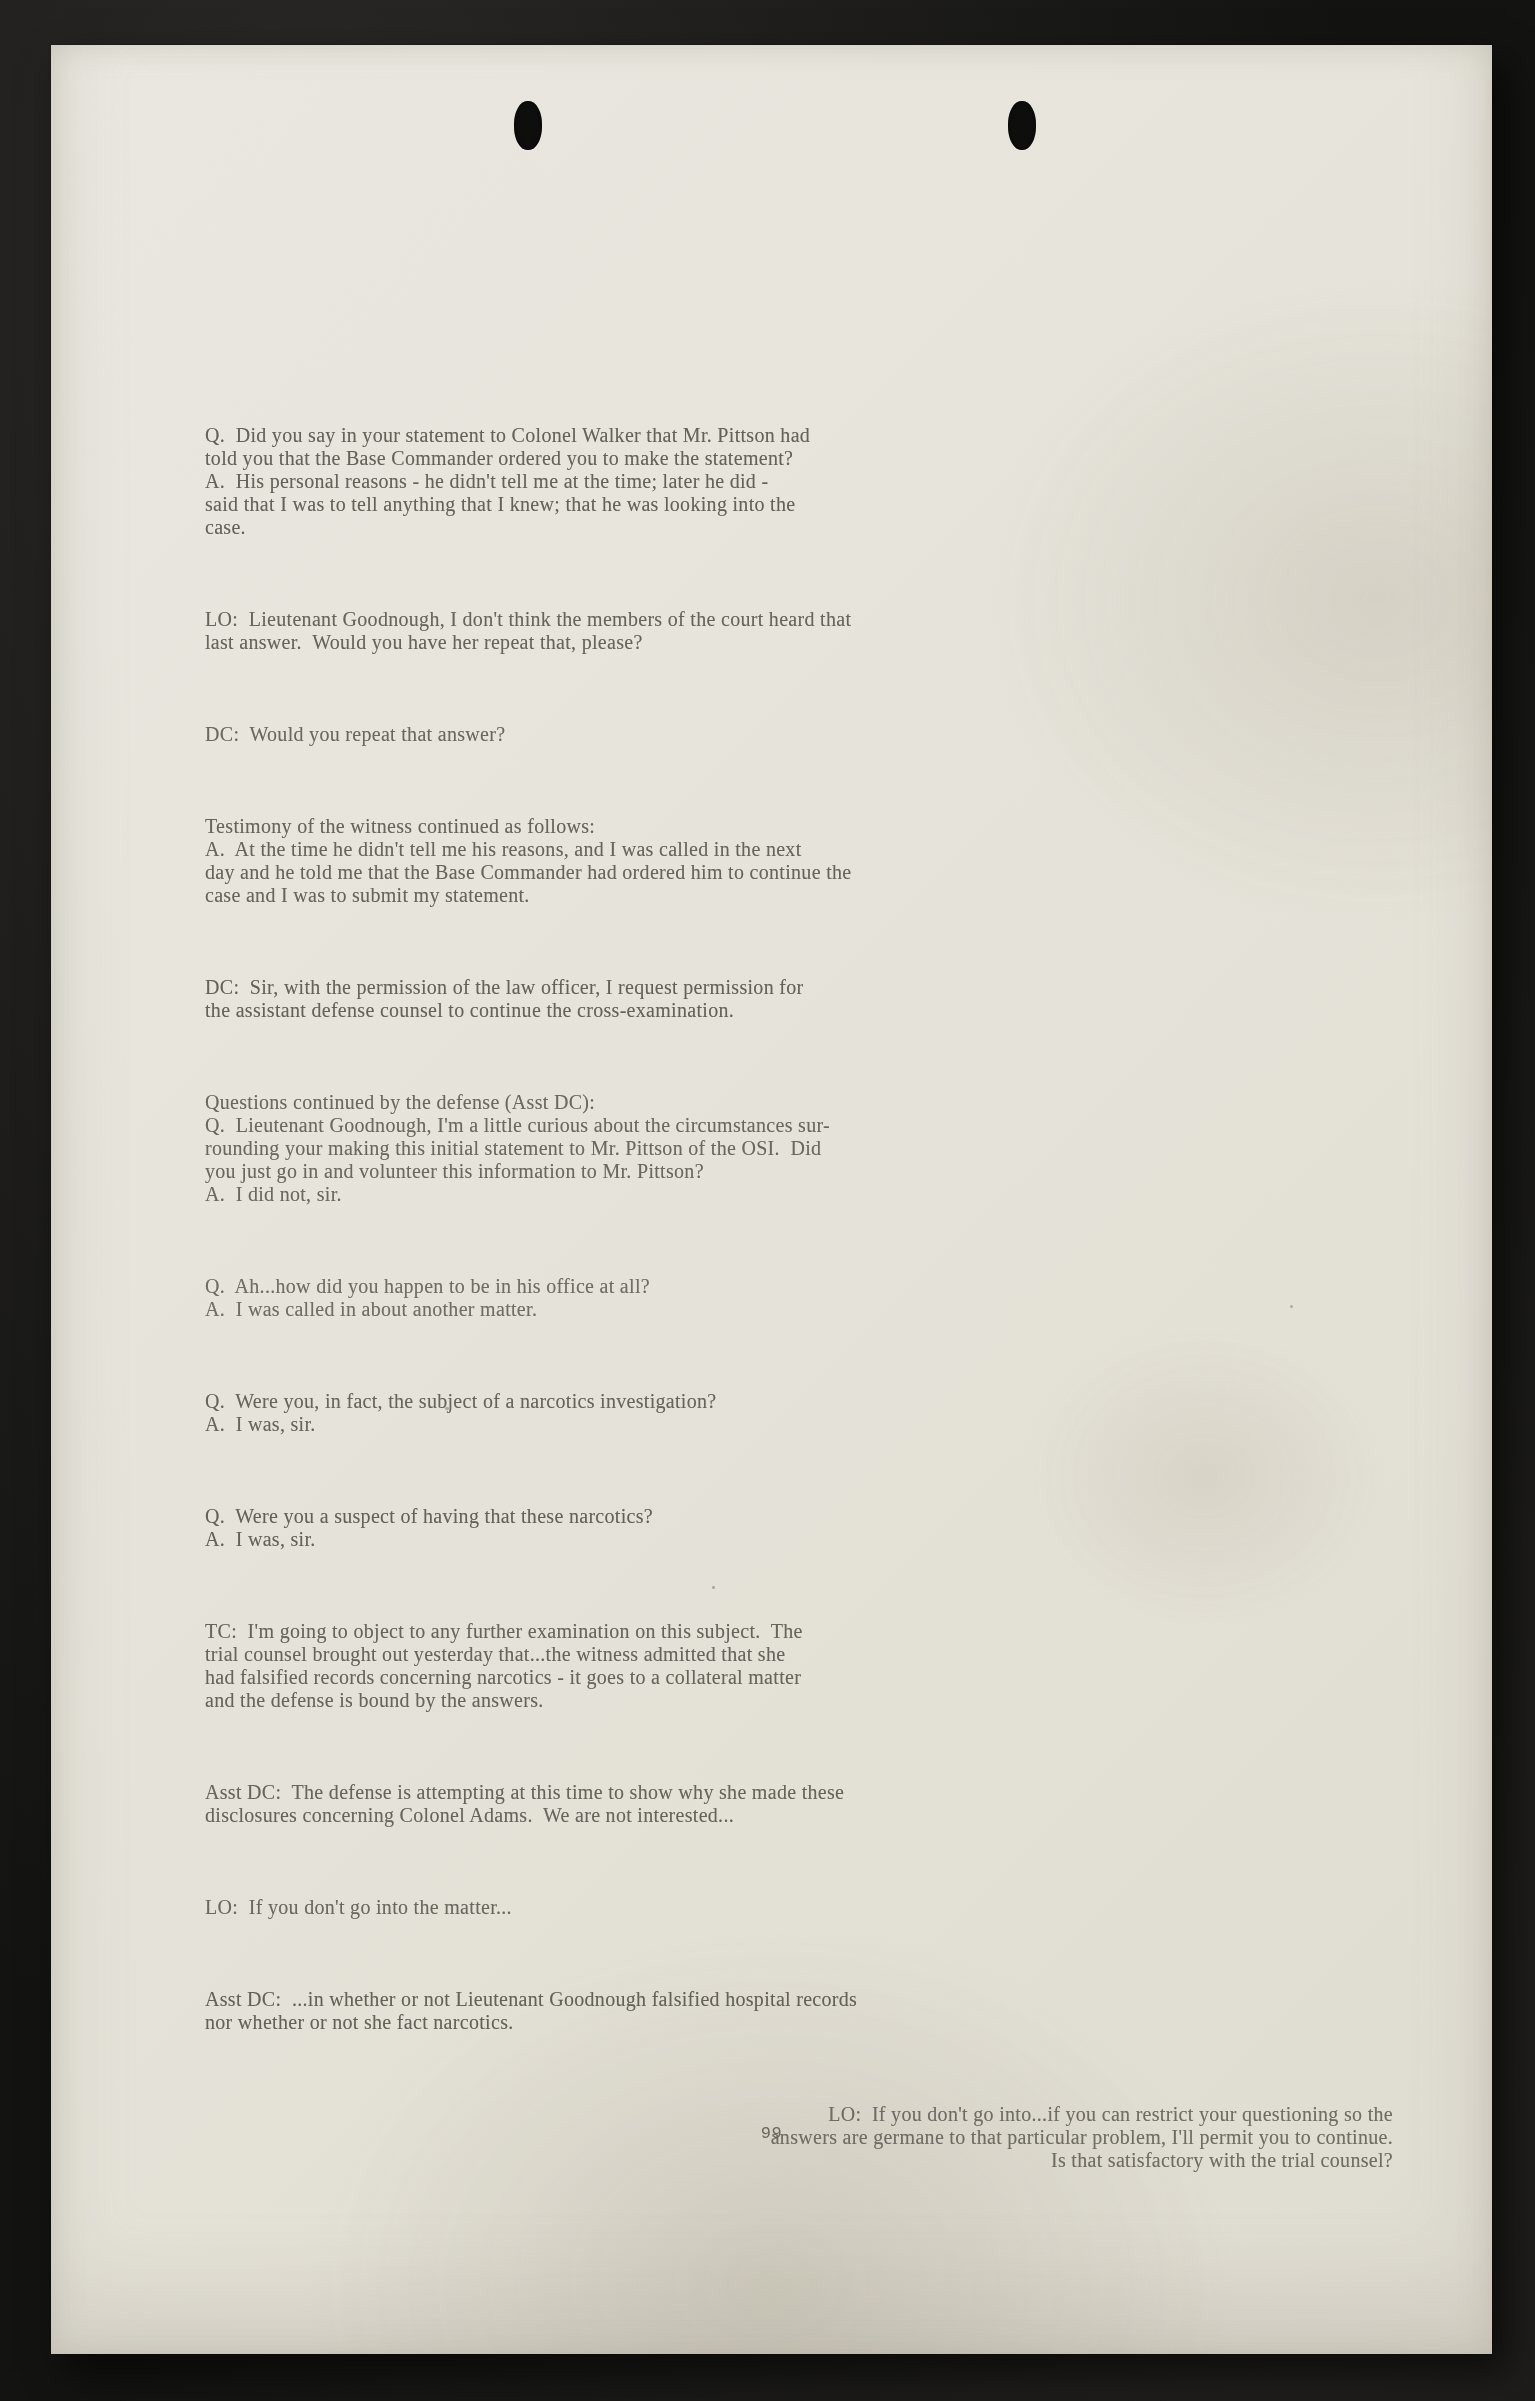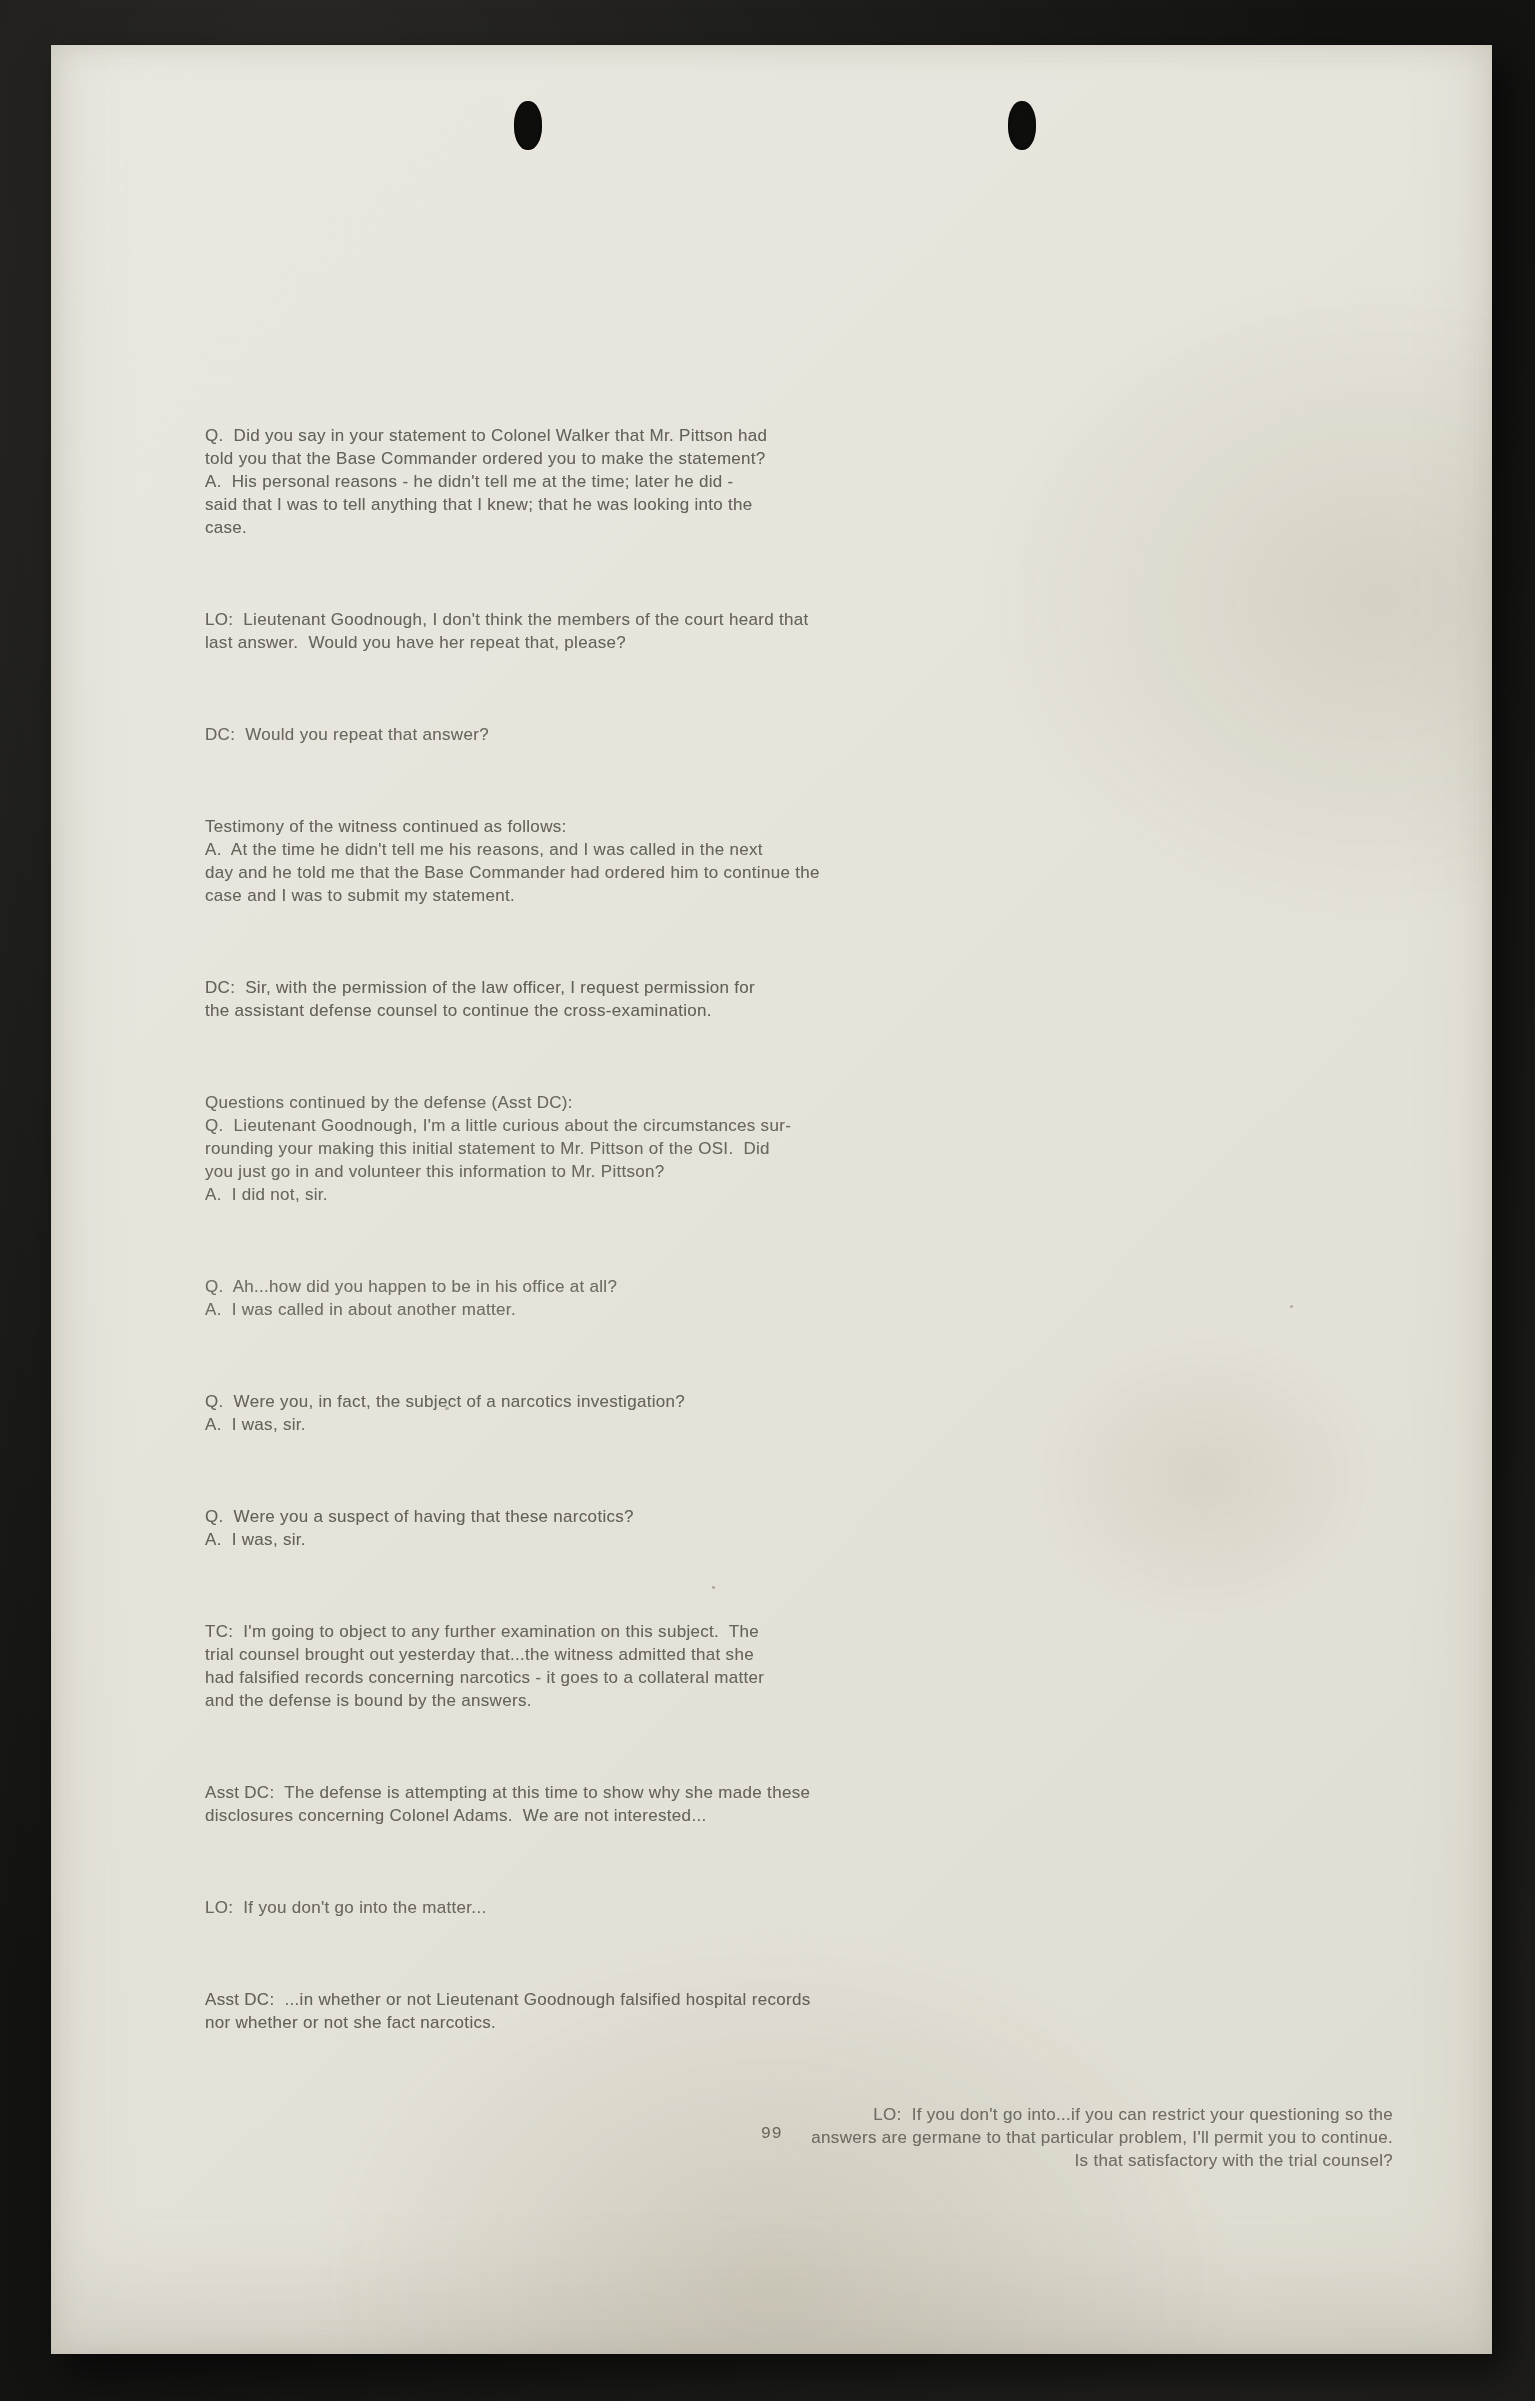--- a/index.html
+++ b/index.html
@@ -87,22 +87,22 @@
   }
   .punch-hole.left  { left: 463px; top: 56px; }
   .punch-hole.right { left: 957px; top: 56px; }
 
   
   .typescript {
     position: absolute;
     left: 154px;
     top: 333px;
     width: 1188px;
-    font-family: Liberation Sans, sans-serif;
-    font-size: 17px;
+    font-family: Liberation Serif, serif;
+    font-size: 20px;
     line-height: 23px;
     letter-spacing: 0.3px;
     color: #5d5a52;
     white-space: pre-wrap;
     opacity: 0.92;
     text-shadow: 0 0 0.6px rgba(90,86,78,0.35);
   }
   .para {
     margin: 0 0 23px 0;
     white-space: pre-wrap;

